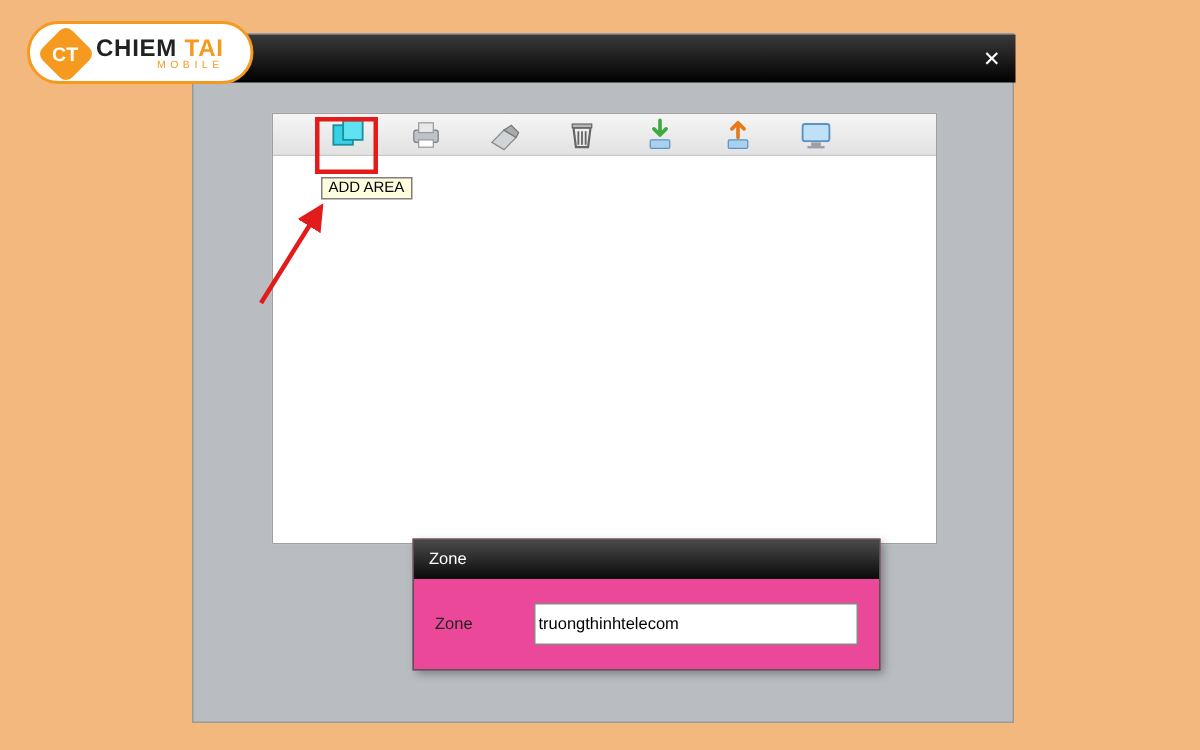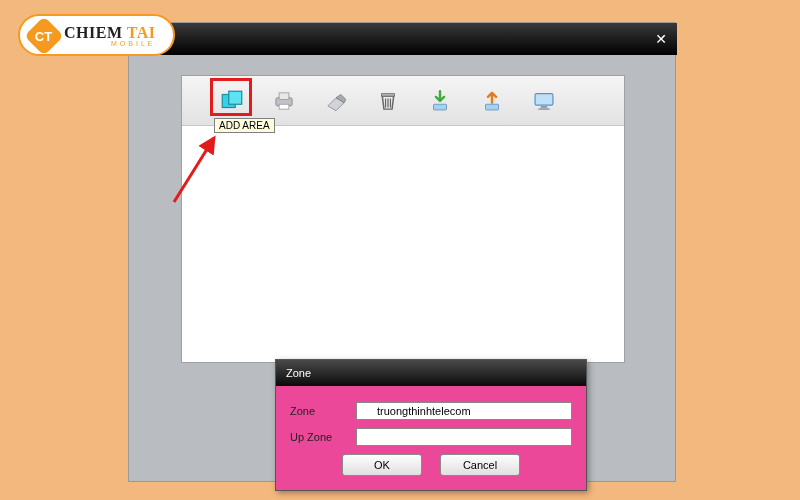--- a/index.html
+++ b/index.html
@@ -29,21 +29,21 @@
     background: #f59a1f;
     border-radius: 6px;
     transform: rotate(45deg);
     display: flex; align-items: center; justify-content: center;
   }
   .logo-ct span {
     transform: rotate(-45deg);
     color: #fff; font-weight: bold; font-size: 13px;
   }
   .logo-text { line-height: 1; }
-  .logo-line1 { font-size: 16px; font-weight: 700; color: #222; letter-spacing: 0.5px; font-family: Liberation Serif, serif; }
+  .logo-line1 { font-size: 16px; font-weight: 700; color: #222; letter-spacing: 0.5px; }
   .logo-line1 .orange { color: #f59a1f; }
   .logo-line2 { font-size: 7px; color: #f59a1f; letter-spacing: 3px; text-align: right; margin-top: -1px; }
 
   .backdrop {
     position: absolute;
     top: 22px; left: 128px;
     width: 548px; height: 460px;
     background: #b9bcc1;
     border: 1px solid #999;
   }
@@ -64,25 +64,24 @@
   .close-x { font-size: 14px; font-family: Arial; cursor: pointer; }
 
   .content-panel {
     position: absolute;
     top: 52px; left: 52px;
     width: 444px; height: 288px;
     background: #fff;
     border: 1px solid #a0a0a0;
   }
   .toolbar {
-    height: 50px;
+    height: 28px;
     background: linear-gradient(#f5f5f5, #e2e2e2);
     border-bottom: 1px solid #c8c8c8;
     display: flex;
-    align-items: center;
     padding-left: 36px;
     gap: 24px;
     position: relative;
   }
   .tool { width: 28px; height: 28px; display: flex; align-items: center; justify-content: center; cursor: pointer; }
   .tool svg { width: 26px; height: 26px; }
 
   .red-box {
     position: absolute;
     top: 2px; left: 28px;
@@ -144,24 +143,24 @@
     padding-left: 10px;
     font-size: 11px;
   }
   .zone-body {
     padding: 16px 14px 8px;
   }
   .form-row { display: flex; align-items: center; margin-bottom: 8px; gap: 6px; }
   .form-label { width: 60px; font-size: 11px; color: #222; }
   .form-input {
     flex: 1;
-    height: 18px;
+    height: 28px;
     border: 1px solid #888;
     background: #fff;
-    padding: 0 20px;
+    padding: 0 2px;
     font-size: 11px;
     font-family: inherit;
   }
   .btn-row { display: flex; justify-content: center; gap: 18px; margin-top: 6px; padding-bottom: 6px; }
   .btn {
     width: 80px; height: 22px;
     background: linear-gradient(#fdfdfd, #e0e0e0);
     border: 1px solid #8a8a8a;
     border-radius: 3px;
     font-size: 11px;
@@ -257,24 +256,16 @@
 
   <div class="zone-dialog">
     <div class="zone-title">
       <span>Zone</span>
     </div>
     <div class="zone-body">
       <div class="form-row">
         <div class="form-label">Zone</div>
         <input class="form-input" value="truongthinhtelecom" style="">
       </div>
-      <div class="form-row">
-        <div class="form-label">Up Zone</div>
-        <input class="form-input" value="" style="">
-      </div>
-      <div class="btn-row">
-        <button class="btn">OK</button>
-        <button class="btn">Cancel</button>
-      </div>
     </div>
   </div>
 
 </div>
 
 </body></html>

